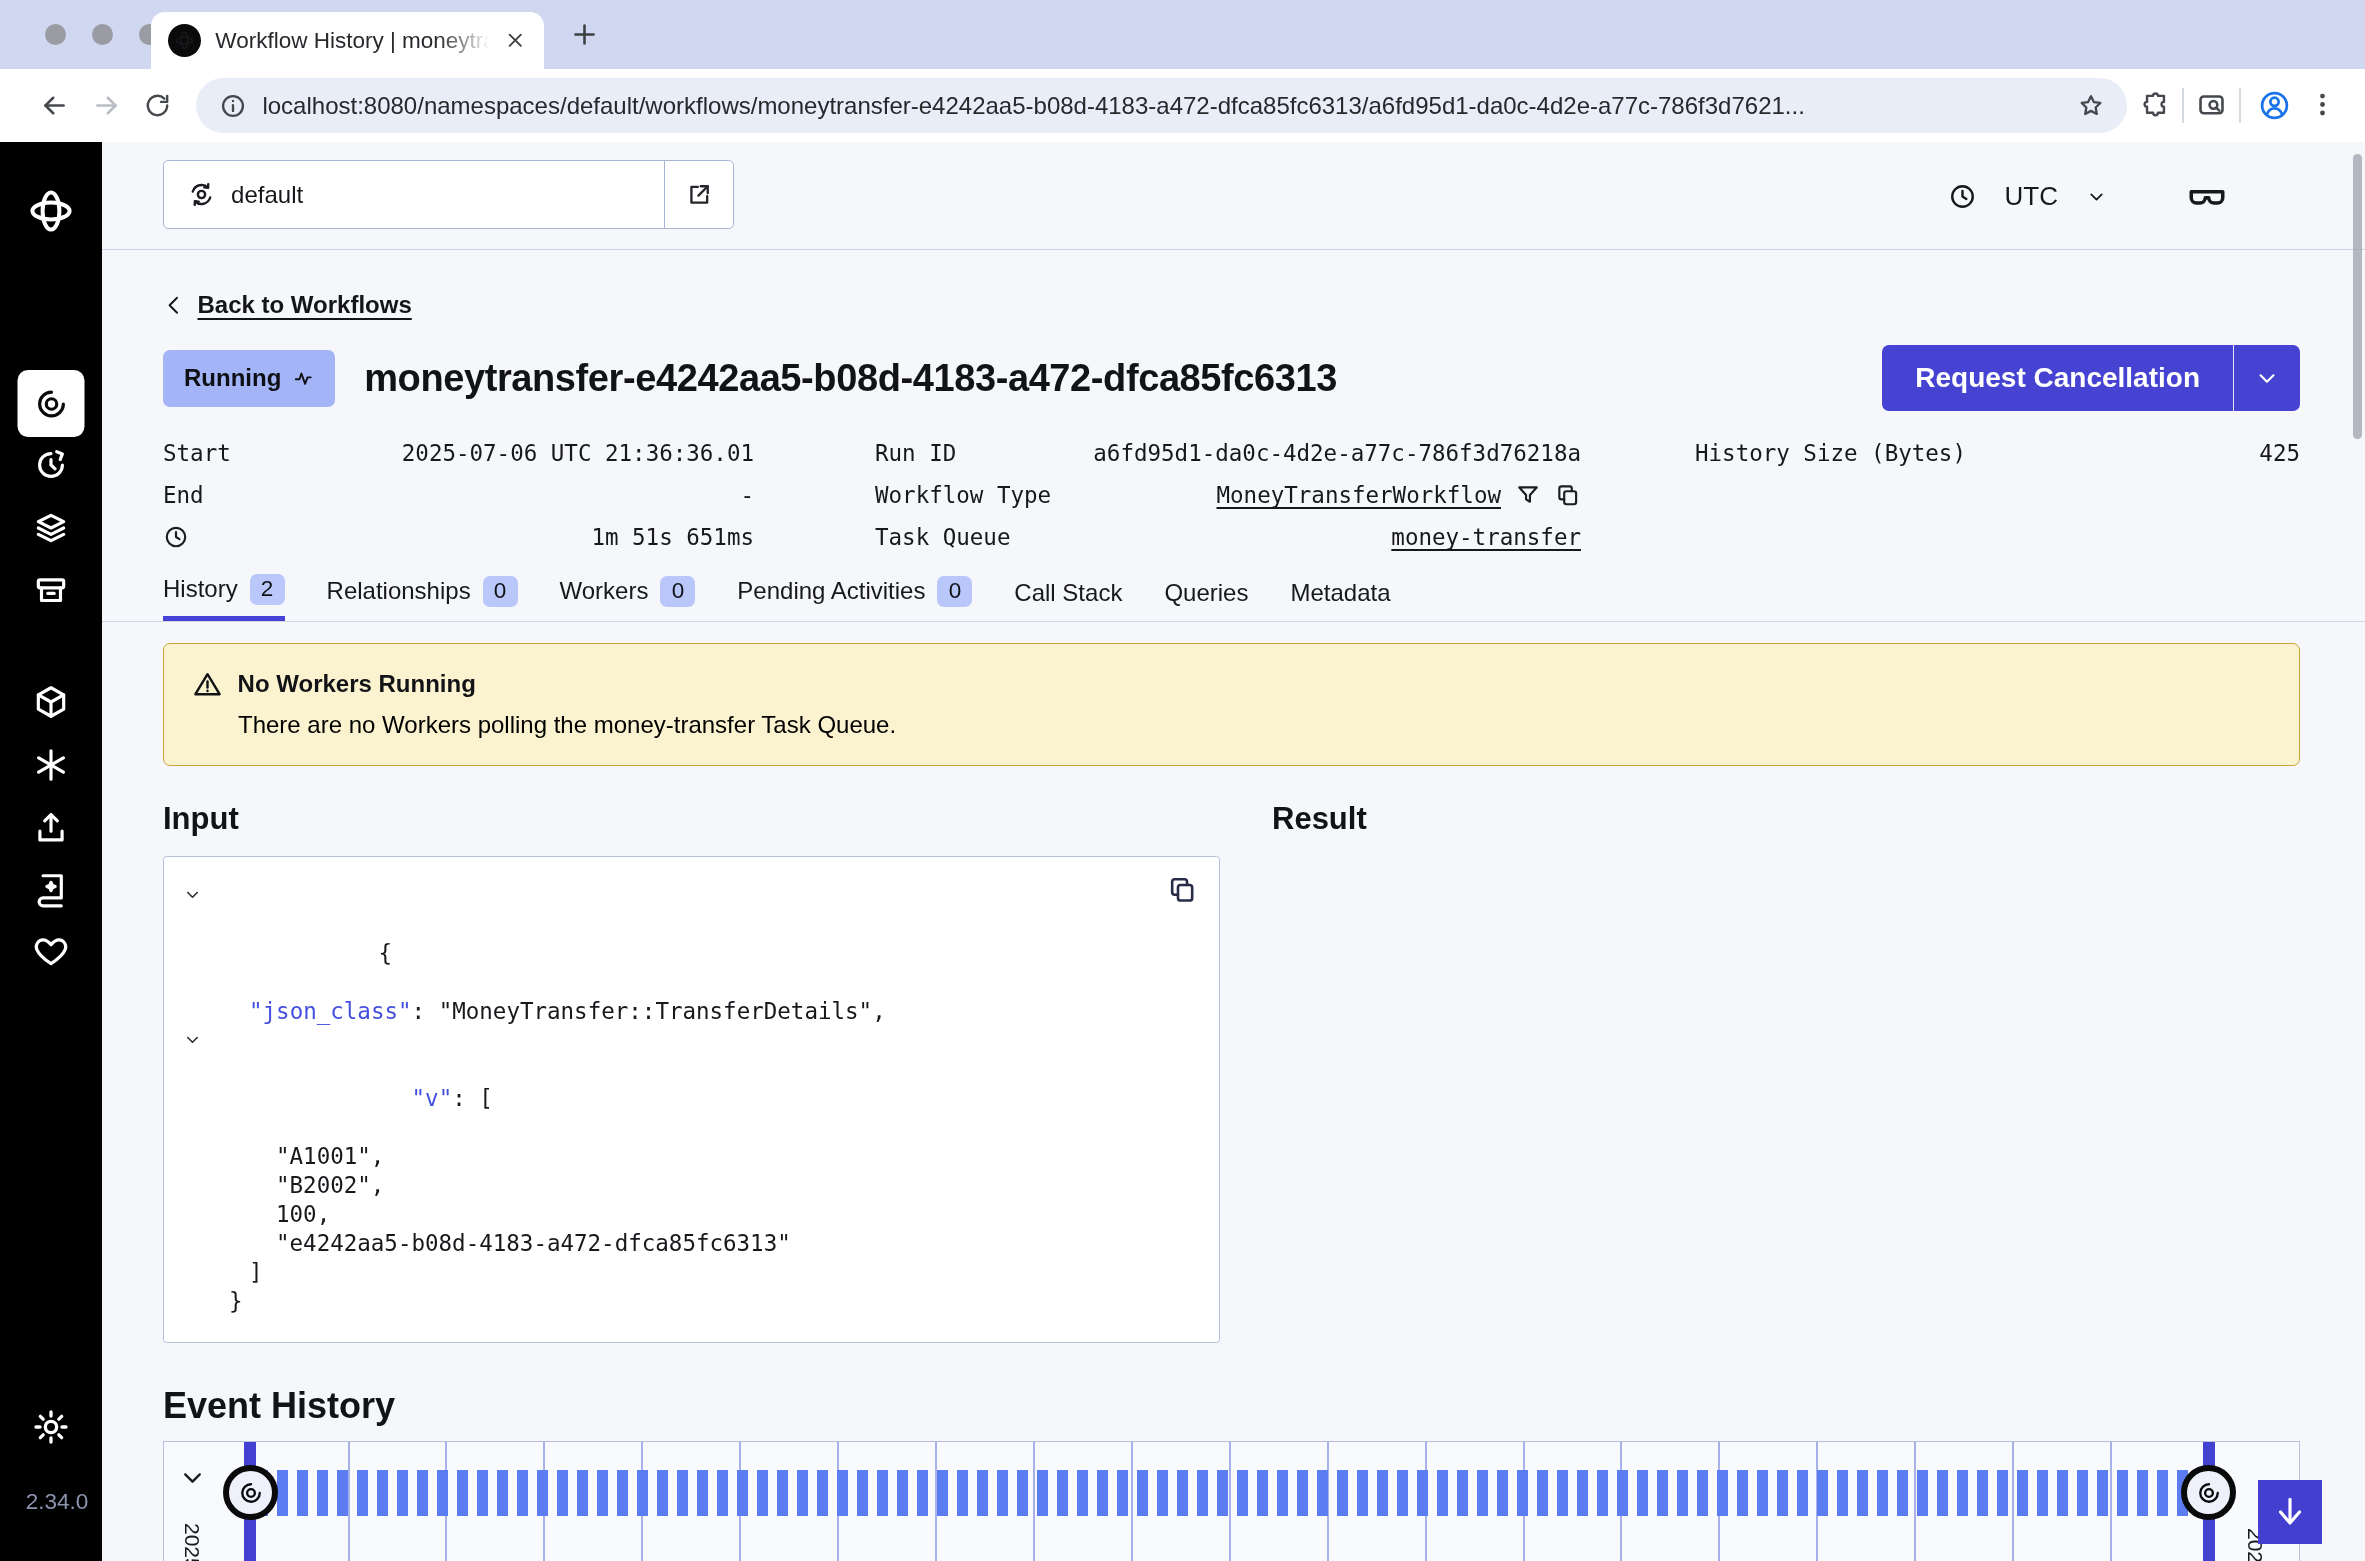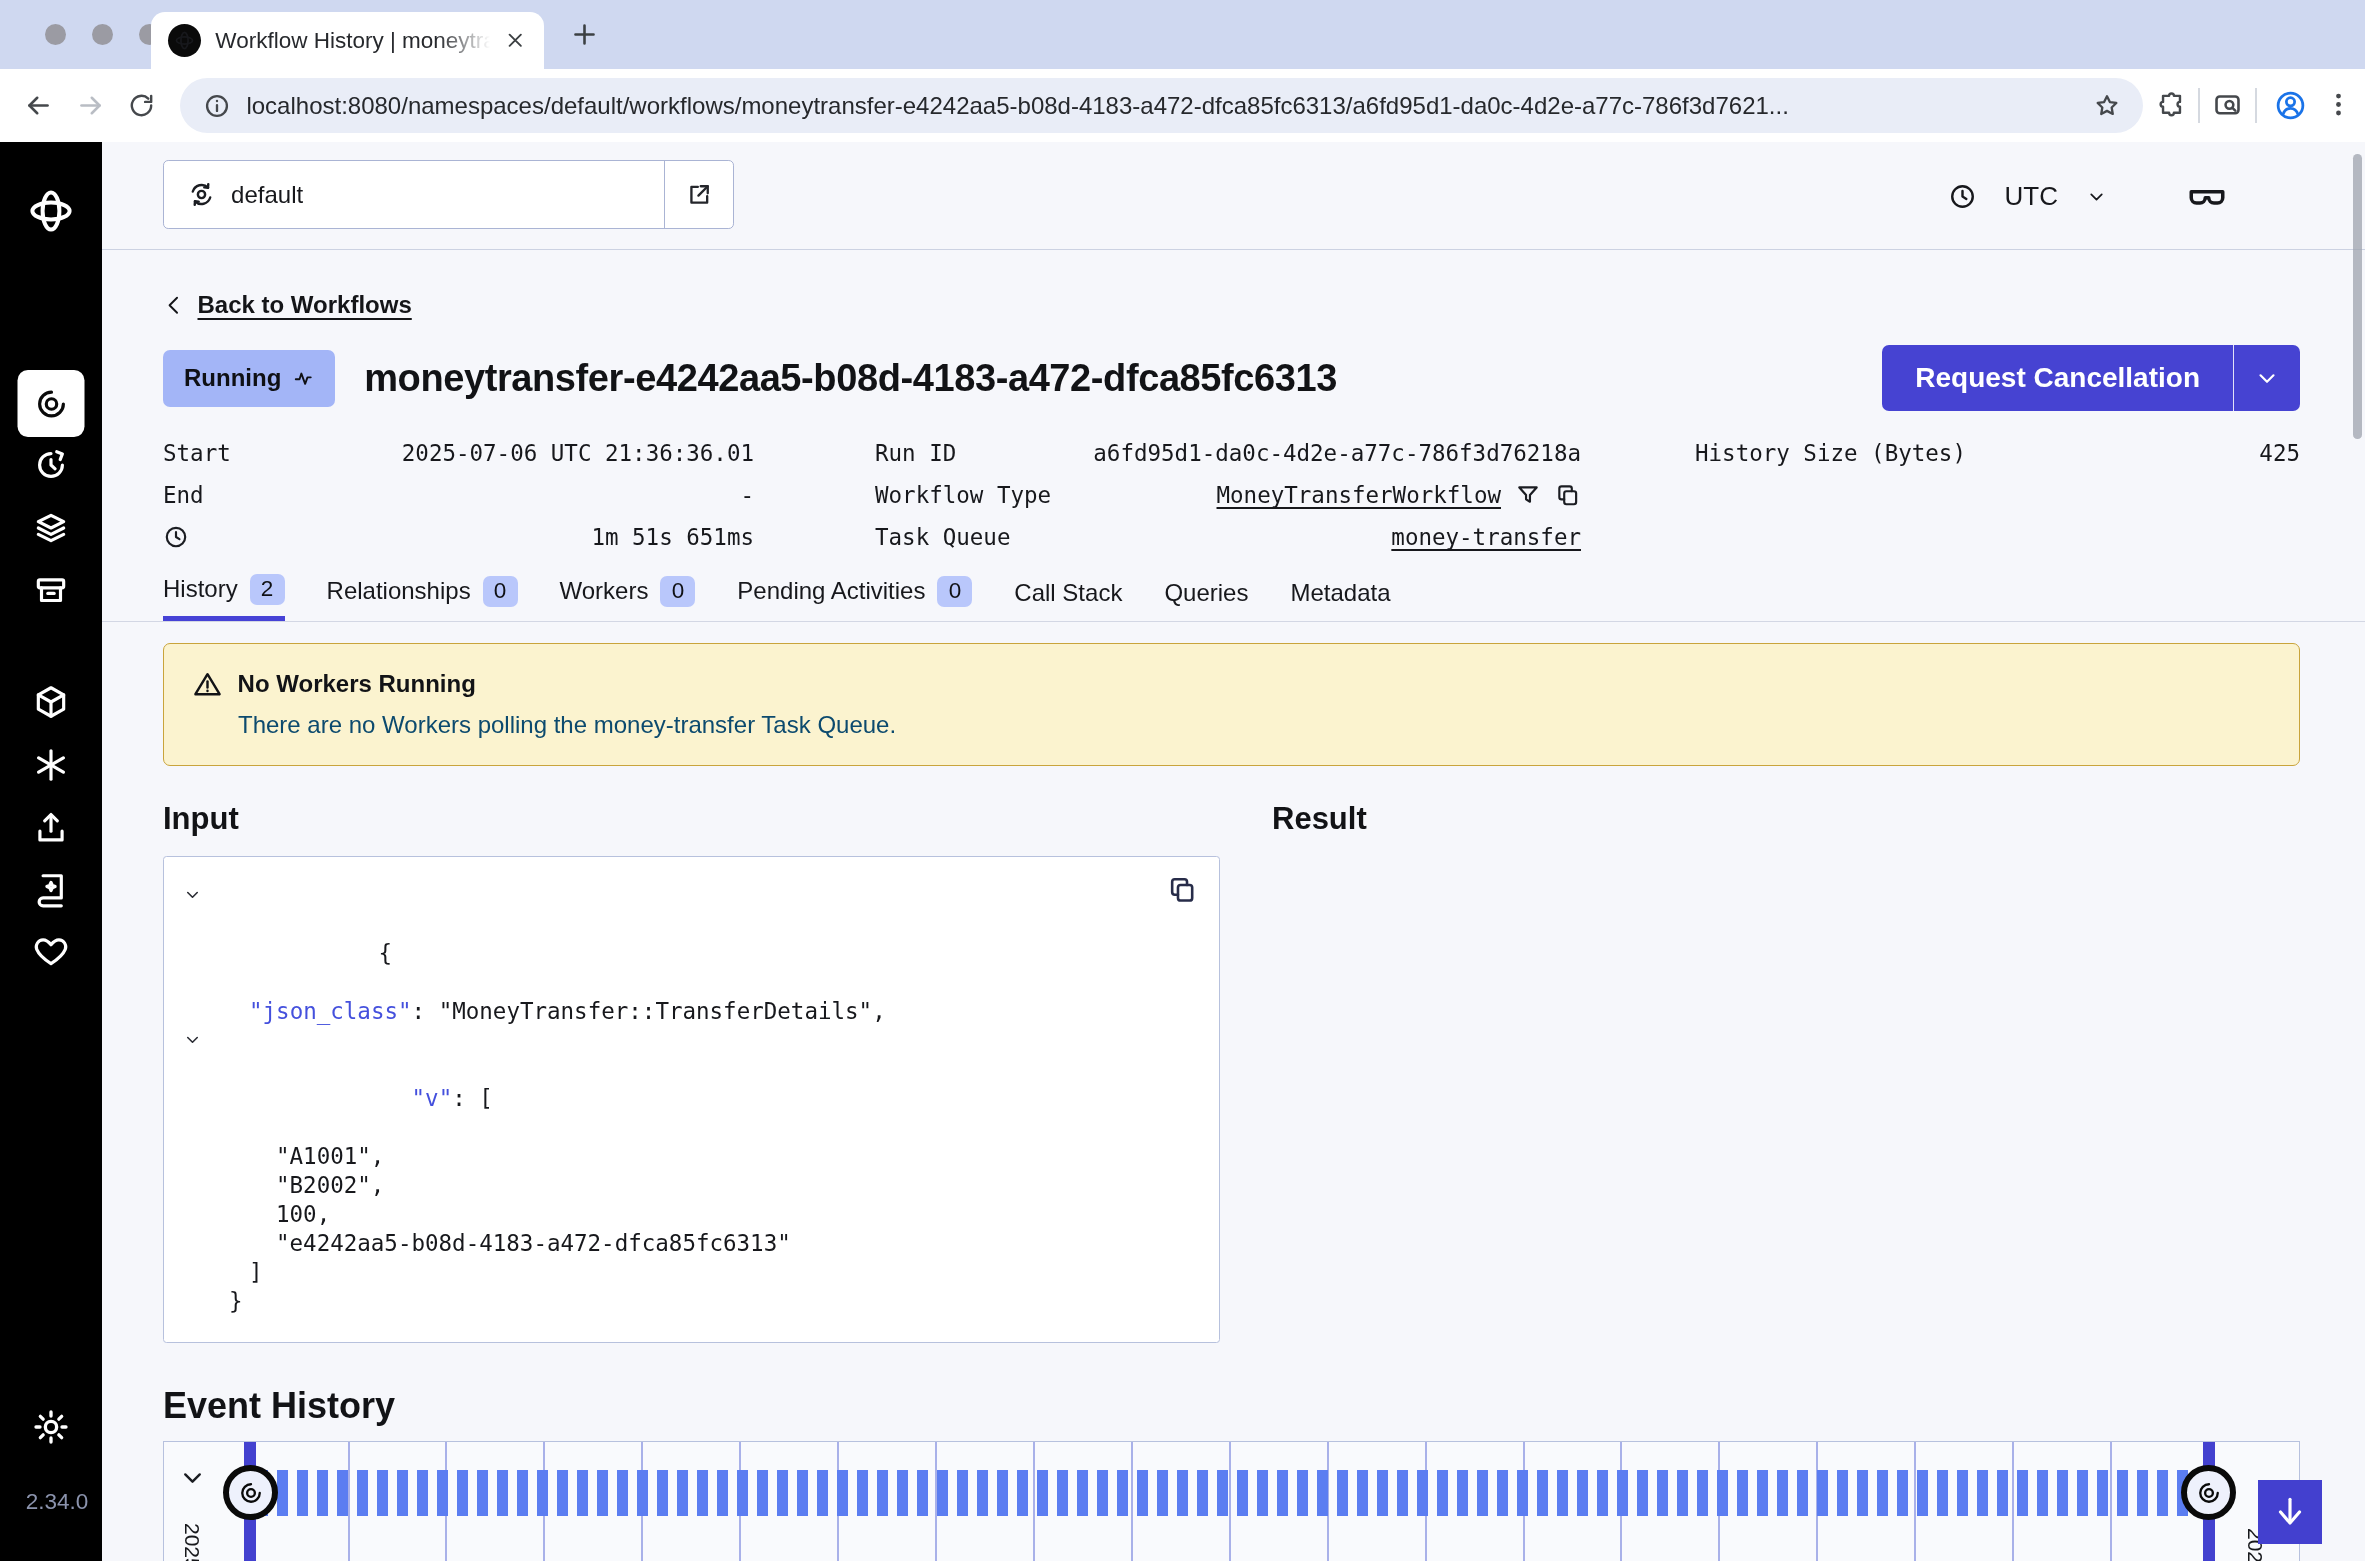--- a/index.html
+++ b/index.html
@@ -10,21 +10,21 @@
   
   .tabstrip { height:69px; background:#cfd8f0; position:relative; }
   .traffic { position:absolute; top:24px; left:45px; display:flex; gap:26px; }
   .traffic span { width:21px; height:21px; border-radius:50%; background:#9b9ba3; }
   .tab { position:absolute; left:151px; top:12px; width:393px; height:57px; background:#fff; border-radius:14px 14px 0 0; display:flex; align-items:center; padding:0 17.3px; gap:14px; }
   .favicon { width:33px; height:33px; border-radius:50%; background:#0a0a0a; display:flex; align-items:center; justify-content:center; flex:none; }
   .tab-title { font-size:22.5px; color:#27292d; white-space:nowrap; overflow:hidden; flex:1; position:relative; }
   .tab-title .fade { position:absolute; right:0; top:0; bottom:0; width:52px; background:linear-gradient(90deg, rgba(255,255,255,0), #fff); }
   .tab-close { color:#3c4043; flex:none; cursor:pointer; }
   .newtab { position:absolute; left:569px; top:19px; color:#3c4043; }
-  .toolbar { height:73px; background:#fff; display:flex; align-items:center; padding:0 13px; }
+  .toolbar { height:73px; background:#fff; display:flex; align-items:center; padding:0 29px; }
   .nav-ic { margin:0 10.4px; color:#45484c; flex:none; }
   .nav-ic.disabled { color:#b9bdc4; }
   .urlpill { flex:1; height:55px; background:#e9edf7; border-radius:28px; display:flex; align-items:center; padding:0 22.5px; margin:0 14px; gap:15.6px; min-width:0; }
   .url-text { font-size:24px; color:#26282c; white-space:nowrap; overflow:hidden; flex:1; }
   .chrome-right { display:flex; align-items:center; flex:none; }
   .vdivider { width:1.7px; height:35px; background:#d5d9e0; margin:0 12px; }
 
   
   .app { display:flex; height:1419px; }
   .sidebar { width:102px; background:#000; position:relative; flex:none; }
@@ -63,21 +63,21 @@
   .col2 { width:706px; margin-left:121px; }
   .col3 { width:605px; margin-left:114px; }
 
   .tabsrow { margin-top:15.6px; padding:0 66px 0 61px; border-bottom:1.7px solid #d3d7e4; display:flex; align-items:flex-end; gap:42px; }
   .tabitem { display:flex; align-items:center; gap:12px; font-size:24px; font-weight:500; color:#17181c; padding-bottom:14px; cursor:pointer; white-space:nowrap; }
   .tabitem.active { border-bottom:5.2px solid #4642d6; padding-bottom:11px; }
   .tabcount { background:#b9c7fb; color:#101114; border-radius:7px; padding:2.6px 11.2px; font-size:22.5px; font-weight:500; }
 
   .warnbox { margin:21px 66px 0 61px; background:#fbf3cf; border:1.7px solid #c9a43b; border-radius:7px; padding:26px 29px; }
   .warn-title { display:flex; gap:15.6px; font-size:24px; font-weight:700; color:#121316; }
-  .warn-msg { margin-top:12px; padding-left:45px; font-size:24px; color:#0c4a6e; }
+  .warn-msg { margin-top:12px; padding-left:45px; font-size:24px; color:#000000; }
 
   .io-row { margin:35px 66px 0 61px; display:flex; align-items:flex-start; }
   .io-col-l { width:1057px; flex:none; }
   .io-col-r { flex:1; margin-left:52px; min-width:0; }
   .io-h { font-size:31px; font-weight:600; color:#121316; margin-bottom:19px; }
   .codebox { position:relative; background:#fff; border:1.7px solid #b7c1dd; border-radius:3.5px; padding:24px 26px 26px 0; font-family:"DejaVu Sans Mono", monospace; font-size:22.5px; line-height:29px; color:#17181c; min-height:318px; }
   .jline { position:relative; padding-left:52px; white-space:pre; }
   .jline.ind1 { padding-left:85px; }
   .jline.ind2 { padding-left:112px; }
   .jkey { color:#4450dd; }

